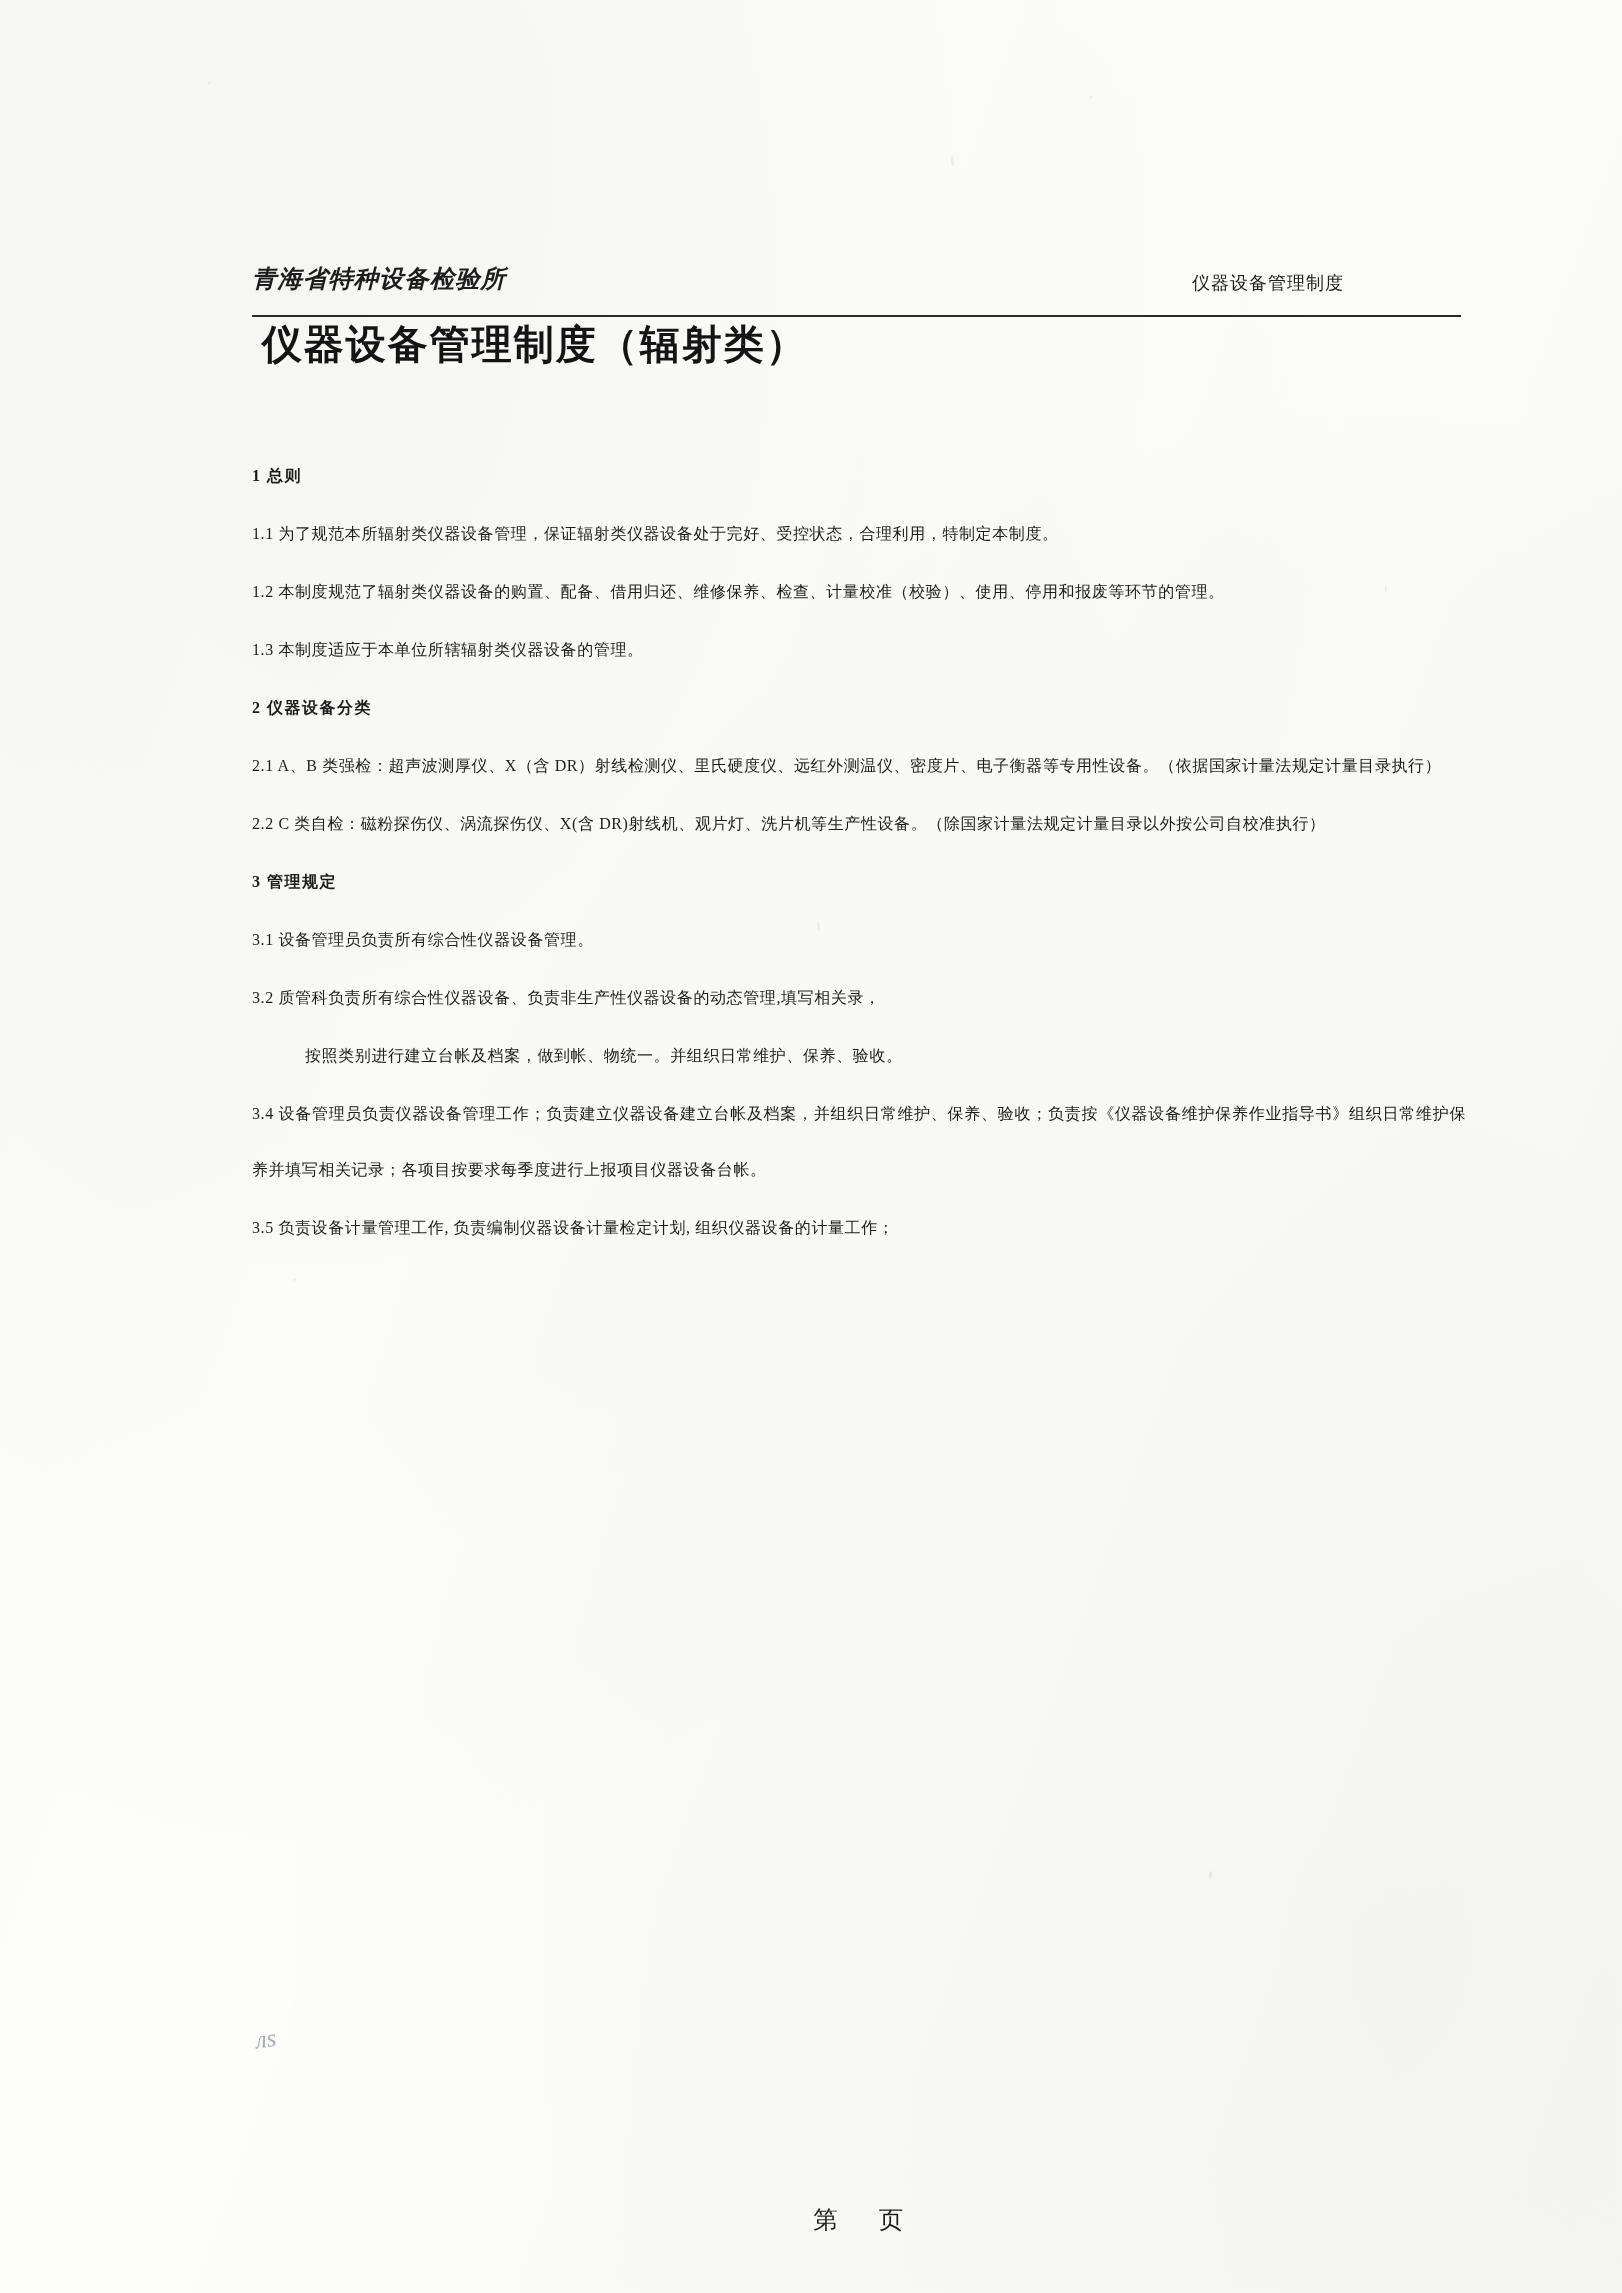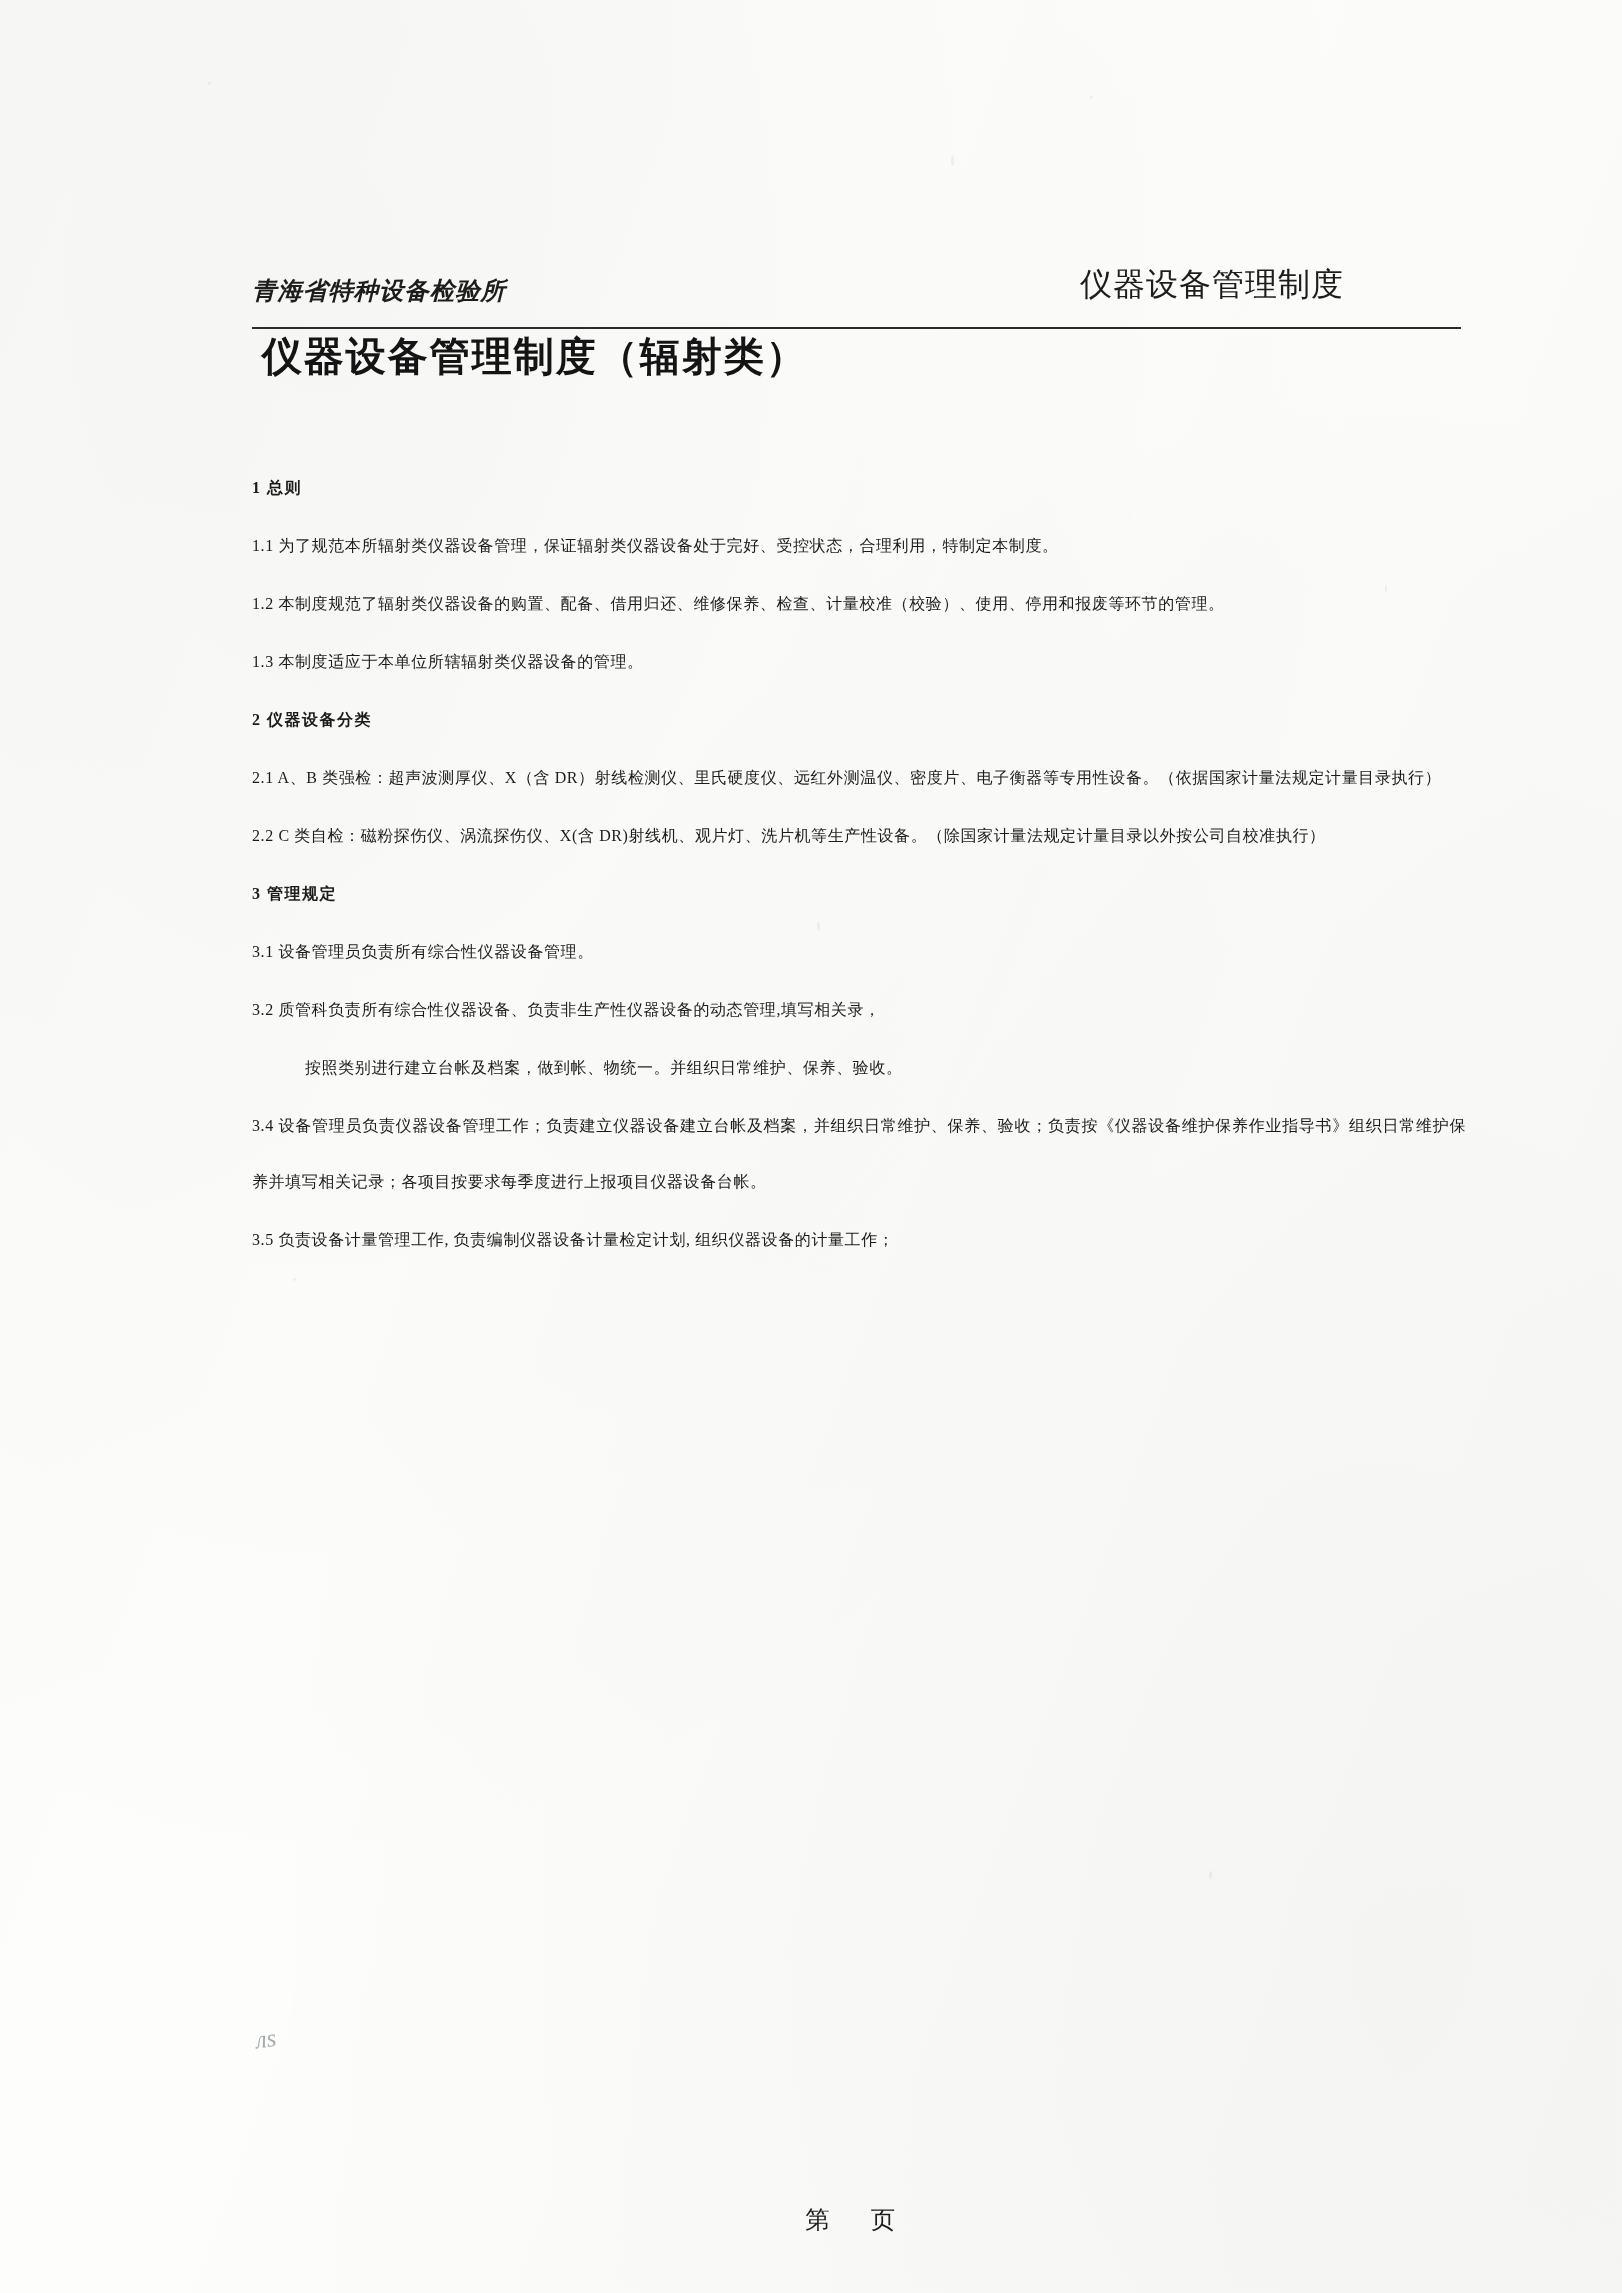--- a/index.html
+++ b/index.html
@@ -47,21 +47,21 @@
   .header-left {
     font-family: "Liberation Serif", serif;
     font-weight: bold;
     font-style: italic;
     font-size: 24.4px;
     letter-spacing: 1px;
     color: #1d1d1d;
   }
   .header-right {
     font-family: "Liberation Serif", serif;
-    font-size: 32px;
+    font-size: 18px;
     color: #1d1d1d;
     letter-spacing: 1px;
     padding-right: 117px;
   }
   .doc-title {
     font-size: 40px;
     font-weight: bold;
     color: #141414;
     letter-spacing: 2px;
     padding-left: 9.8px;
@@ -80,21 +80,21 @@
   .para.section {
     font-weight: bold;
     letter-spacing: 1.5px;
   }
   .para .hang {
     display: inline-block;
     padding-left: 53px;
   }
   .footer {
     position: absolute;
-    left: 0;
+    left: 8px;
     top: 1941px;
     width: 1214px;
     text-align: center;
     font-size: 24.4px;
     color: #1c1c1c;
     letter-spacing: 17.6px;
   }
   .scribble {
     position: absolute;
     left: 256px;

